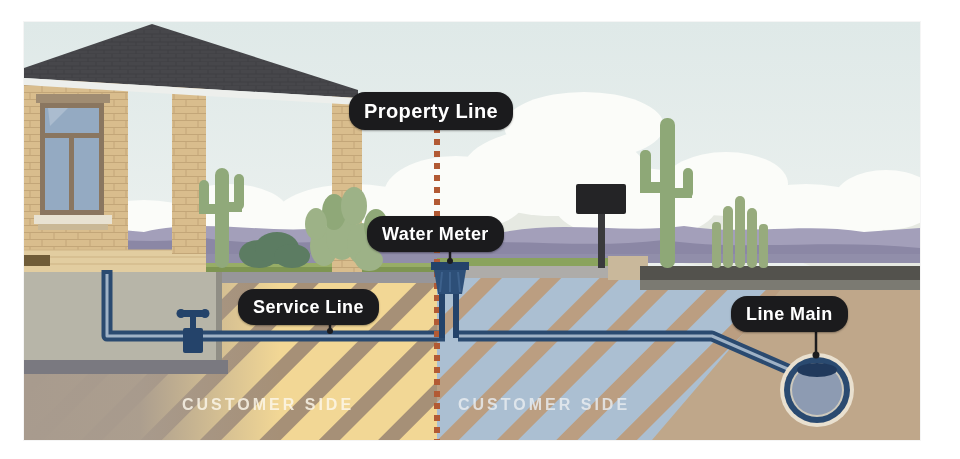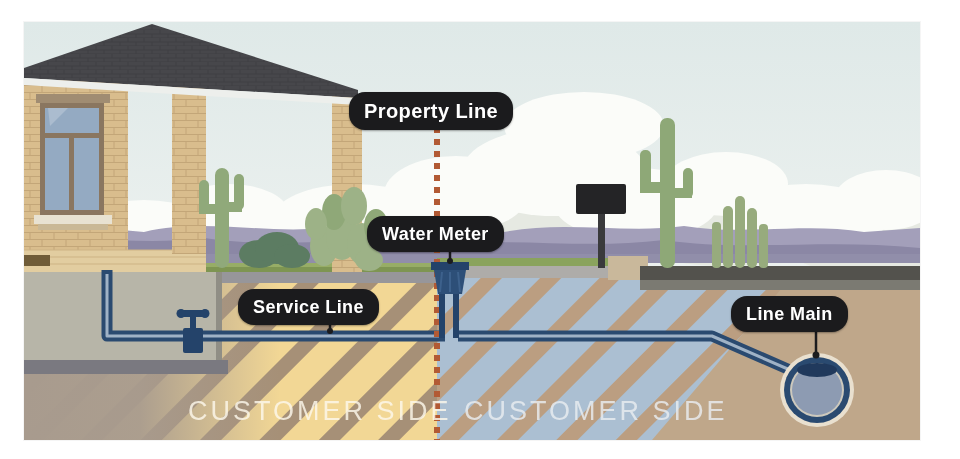--- a/index.html
+++ b/index.html
@@ -16,26 +16,25 @@
     padding:8px 15px;
     white-space:nowrap;
     letter-spacing:0.4px;
     box-shadow:0 1px 2px rgba(0,0,0,0.35);
     z-index:30;
   }
   .pill.big{font-size:20px;line-height:22px;}
   .pill.small{font-size:18px;line-height:20px;}
   .zone-text{
     position:absolute;
-    font-weight:400;
-    font-size:27px;
+    font-weight:700;
+    font-size:16px;
     letter-spacing:3px;
     z-index:25;
     white-space:nowrap;
-    margin-left:6px;
   }
   .zone-customer{color:rgba(252,248,236,0.82);}
   .zone-utility{color:rgba(233,237,240,0.82);}
 </style>
 </head>
 <body>
 
 <div class="canvas">
   <div class="frame">
 

